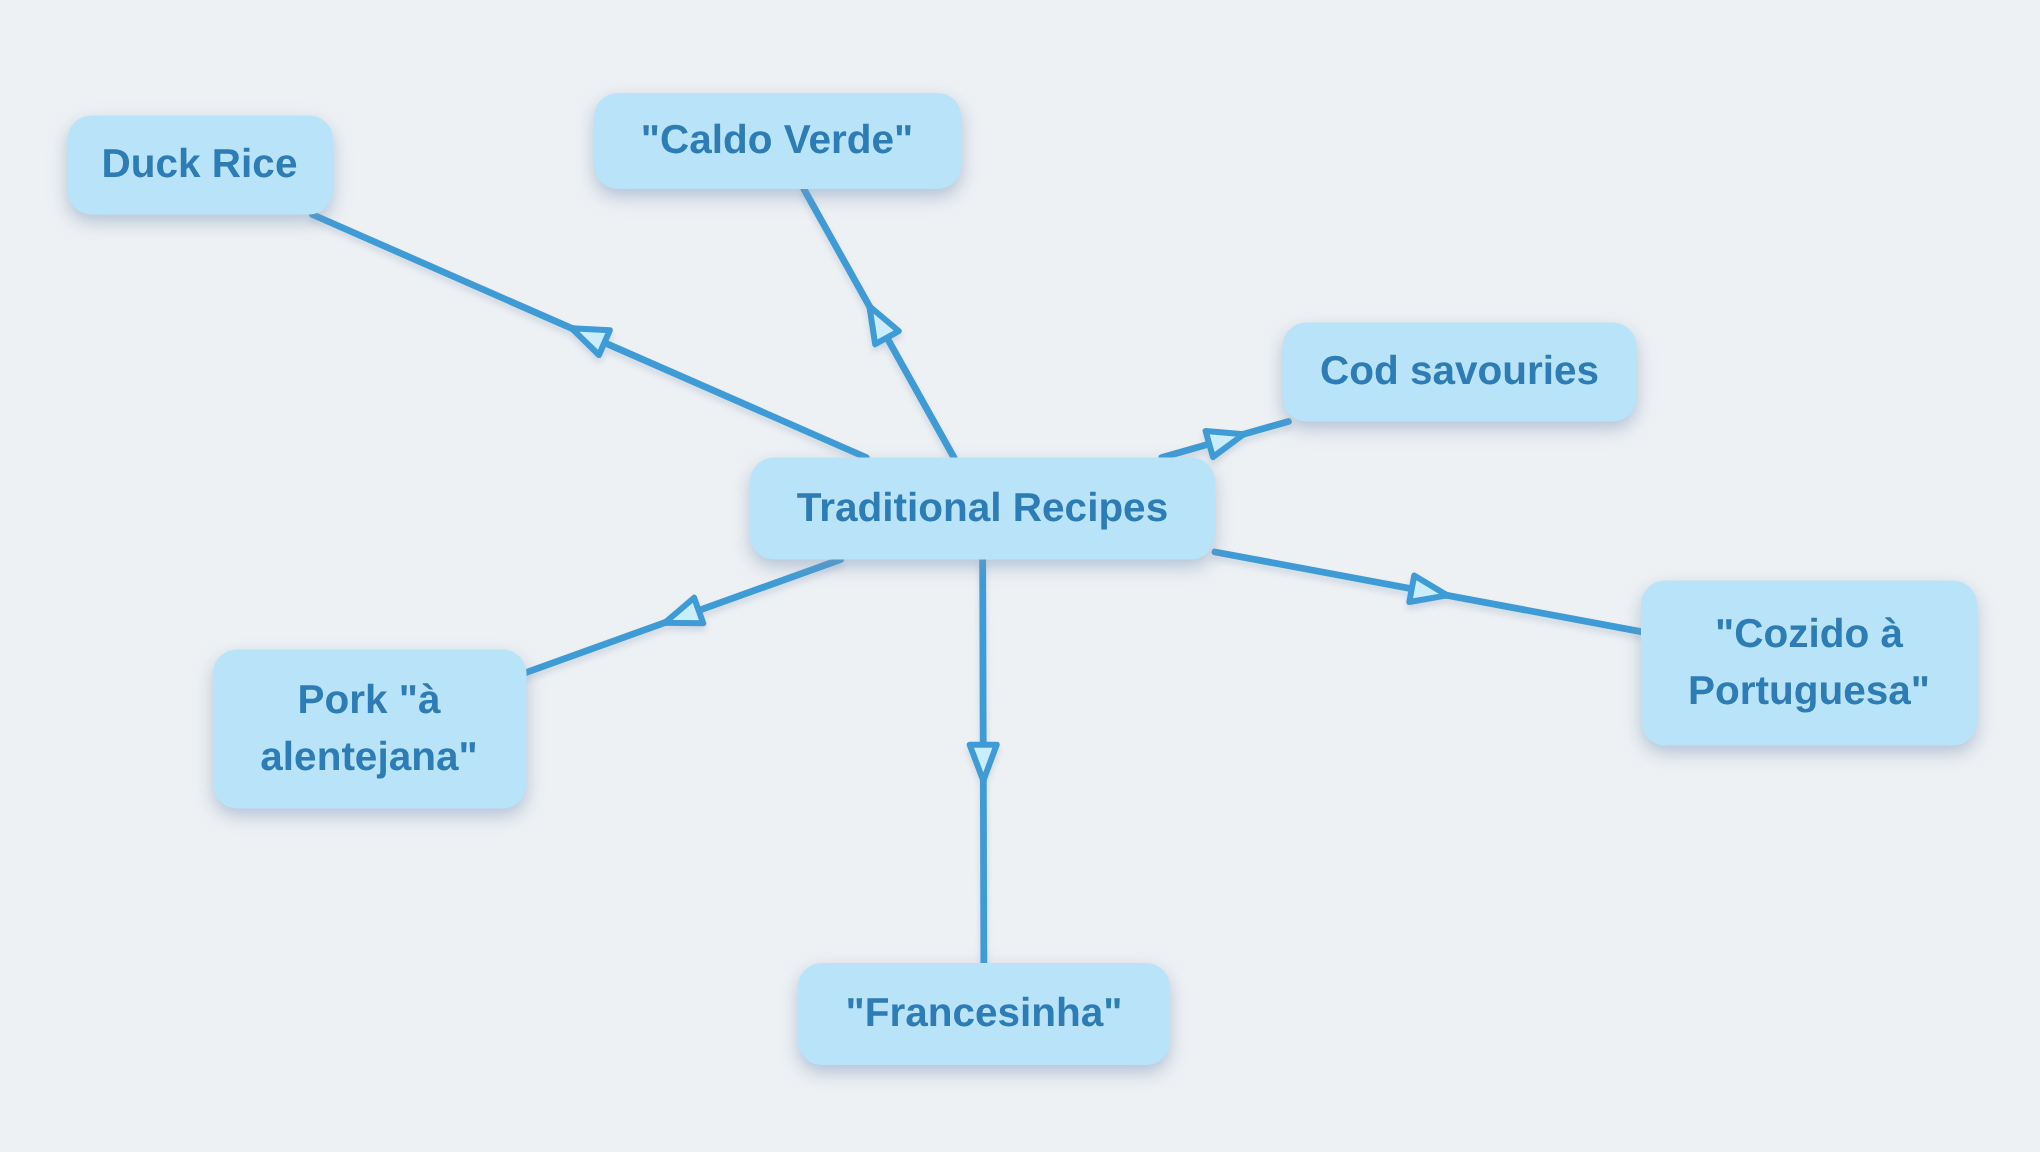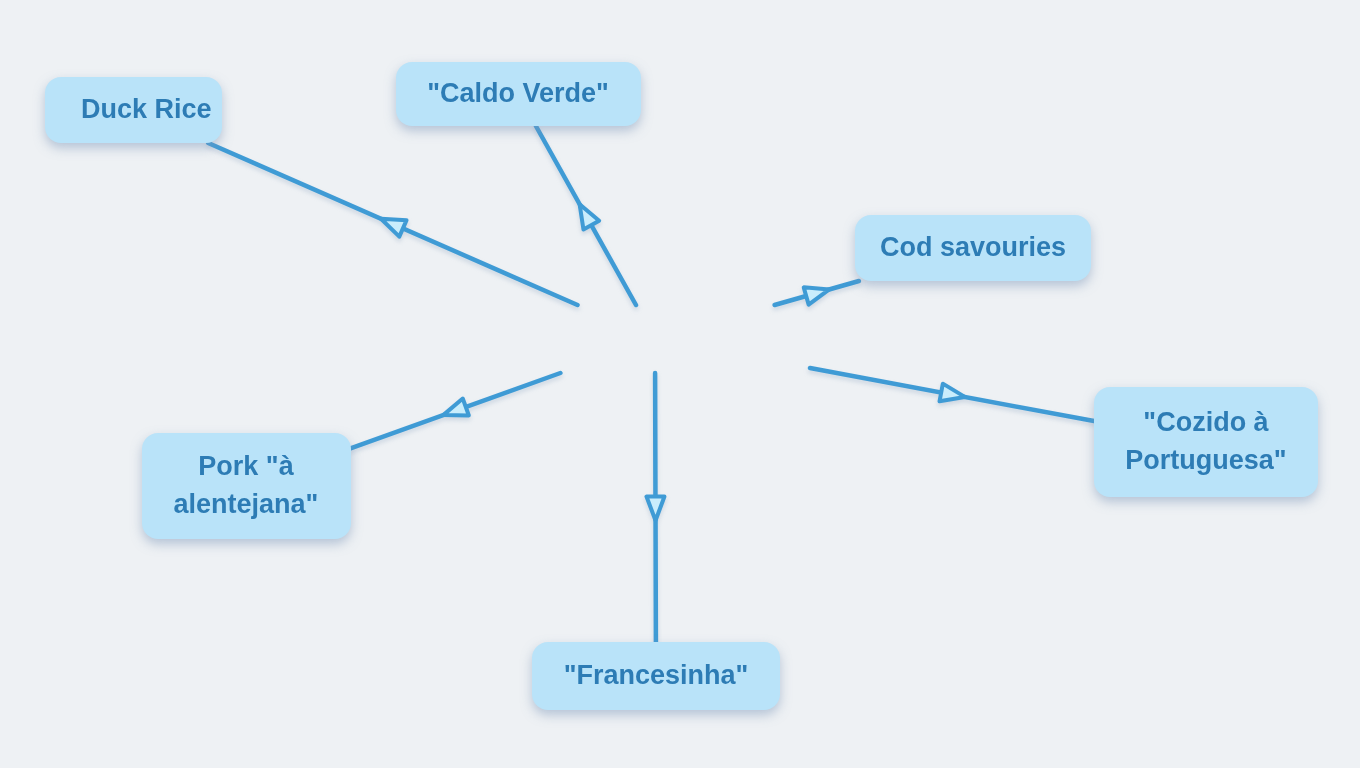--- a/index.html
+++ b/index.html
@@ -50,21 +50,24 @@
       </g>
       <g>
         <line x1="655.1008902077151" y1="373" x2="655.8991097922849" y2="642" stroke="#3f9bd5" stroke-width="4.5" stroke-linecap="round"></line>
         <path d="M 13 0 L -11 9 L -11 -9 Z" transform="translate(655.5 507.5) rotate(89.82998334911969)" fill="#c9edfc" stroke="#3f9bd5" stroke-width="4" stroke-linejoin="round"></path>
       </g>
       <g>
         <line x1="560.4013605442177" y1="373" x2="350.5" y2="448.4413202933985" stroke="#3f9bd5" stroke-width="4.5" stroke-linecap="round"></line>
         <path d="M 13 0 L -11 9 L -11 -9 Z" transform="translate(455.45068027210885 410.7206601466993) rotate(160.23089283894095)" fill="#c9edfc" stroke="#3f9bd5" stroke-width="4" stroke-linejoin="round"></path>
       </g>
     </svg>
-    <div class="node" style="left: 44.5px; top: 77px; width: 177px; height: 66px; background: rgb(185, 227, 249); color: rgb(45, 124, 181); justify-content: flex-end;">
+<div class="node" style="left: 500px; top: 305px; width: 310px; height: 68px; background: rgb(185, 227, 249); color: rgb(45, 124, 181);">
+      <span>Traditional Recipes</span>
+    </div>
+    <div class="node" style="left: 44.5px; top: 77px; width: 177px; height: 66px; background: rgb(185, 227, 249); color: rgb(45, 124, 181);">
       <span>Duck Rice</span>
     </div>
     <div class="node" style="left: 395.5px; top: 62px; width: 245px; height: 64px; background: rgb(185, 227, 249); color: rgb(45, 124, 181);">
       <span>"Caldo Verde"</span>
     </div>
     <div class="node" style="left: 855px; top: 215px; width: 236px; height: 66px; background: rgb(185, 227, 249); color: rgb(45, 124, 181);">
       <span>Cod savouries</span>
     </div>
     <div class="node" style="left: 1094px; top: 387px; width: 224px; height: 110px; background: rgb(185, 227, 249); color: rgb(45, 124, 181);">
       <span>"Cozido à Portuguesa"</span>

